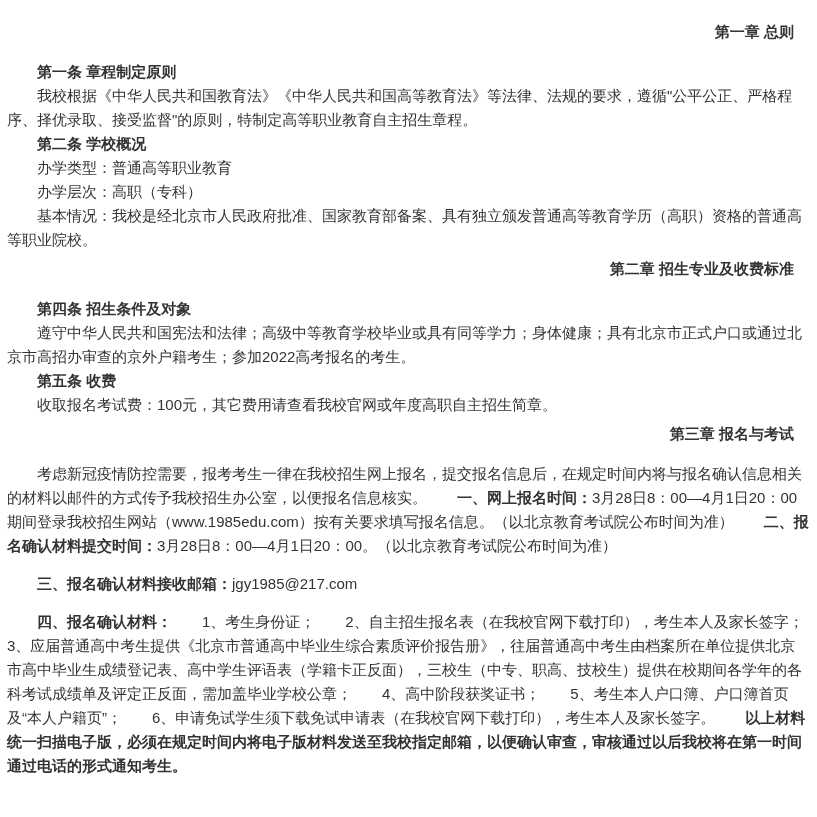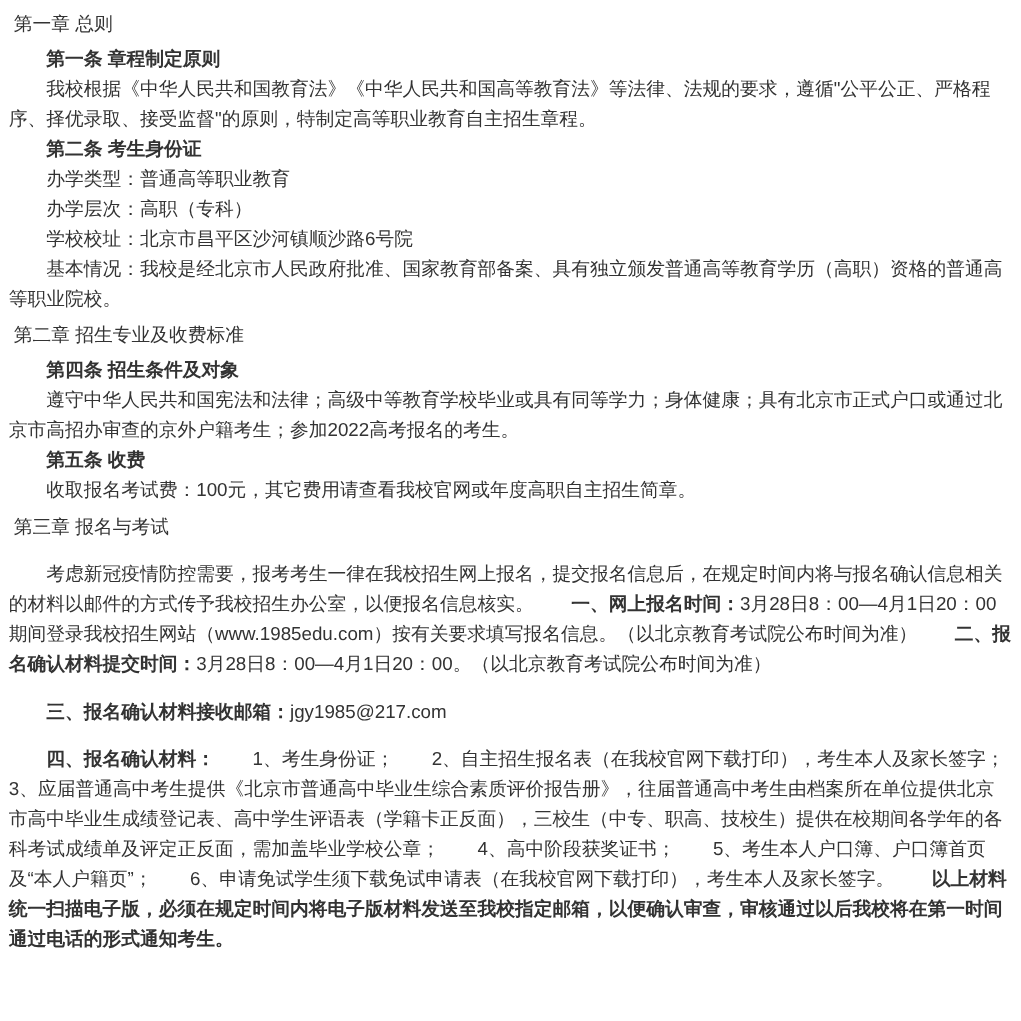--- a/index.html
+++ b/index.html
@@ -15,24 +15,24 @@
   }
   .doc {
     width: 817px;
     height: 817px;
     box-sizing: border-box;
     padding: 4px 7px 0 7px;
     overflow: hidden;
     background: #ffffff;
   }
   .chapter {
-    margin: 4px;
+    margin: 16px;
     font-size: 15px;
-    font-weight: normal;
-    text-align: left;
+    font-weight: bold;
+    text-align: right;
     line-height: 24px;
   }
   .chapter-gap {
     margin-top: 5px;
   }
   p {
     margin: 0;
     text-indent: 2em;
   }
   .art {
@@ -49,24 +49,23 @@
 </head>
 <body>
 
 <div class="doc">
 
   <h3 class="chapter">第一章 总则</h3>
 
   <p class="art">第一条 章程制定原则</p>
   <p>我校根据《中华人民共和国教育法》《中华人民共和国高等教育法》等法律、法规的要求，遵循"公平公正、严格程序、择优录取、接受监督"的原则，特制定高等职业教育自主招生章程。</p>
 
-  <p class="art">第二条 考生身份证</p>
+  <p class="art">第二条 学校概况</p>
   <p>办学类型：普通高等职业教育</p>
   <p>办学层次：高职（专科）</p>
-  <p>学校校址：北京市昌平区沙河镇顺沙路6号院</p>
   <p>基本情况：我校是经北京市人民政府批准、国家教育部备案、具有独立颁发普通高等教育学历（高职）资格的普通高等职业院校。</p>
 
   <h3 class="chapter chapter-gap">第二章 招生专业及收费标准</h3>
 
   <p class="art">第四条 招生条件及对象</p>
   <p>遵守中华人民共和国宪法和法律；高级中等教育学校毕业或具有同等学力；身体健康；具有北京市正式户口或通过北京市高招办审查的京外户籍考生；参加2022高考报名的考生。</p>
   <p class="art">第五条 收费</p>
   <p>收取报名考试费：100元，其它费用请查看我校官网或年度高职自主招生简章。</p>
 
   <h3 class="chapter chapter-gap">第三章 报名与考试</h3>

